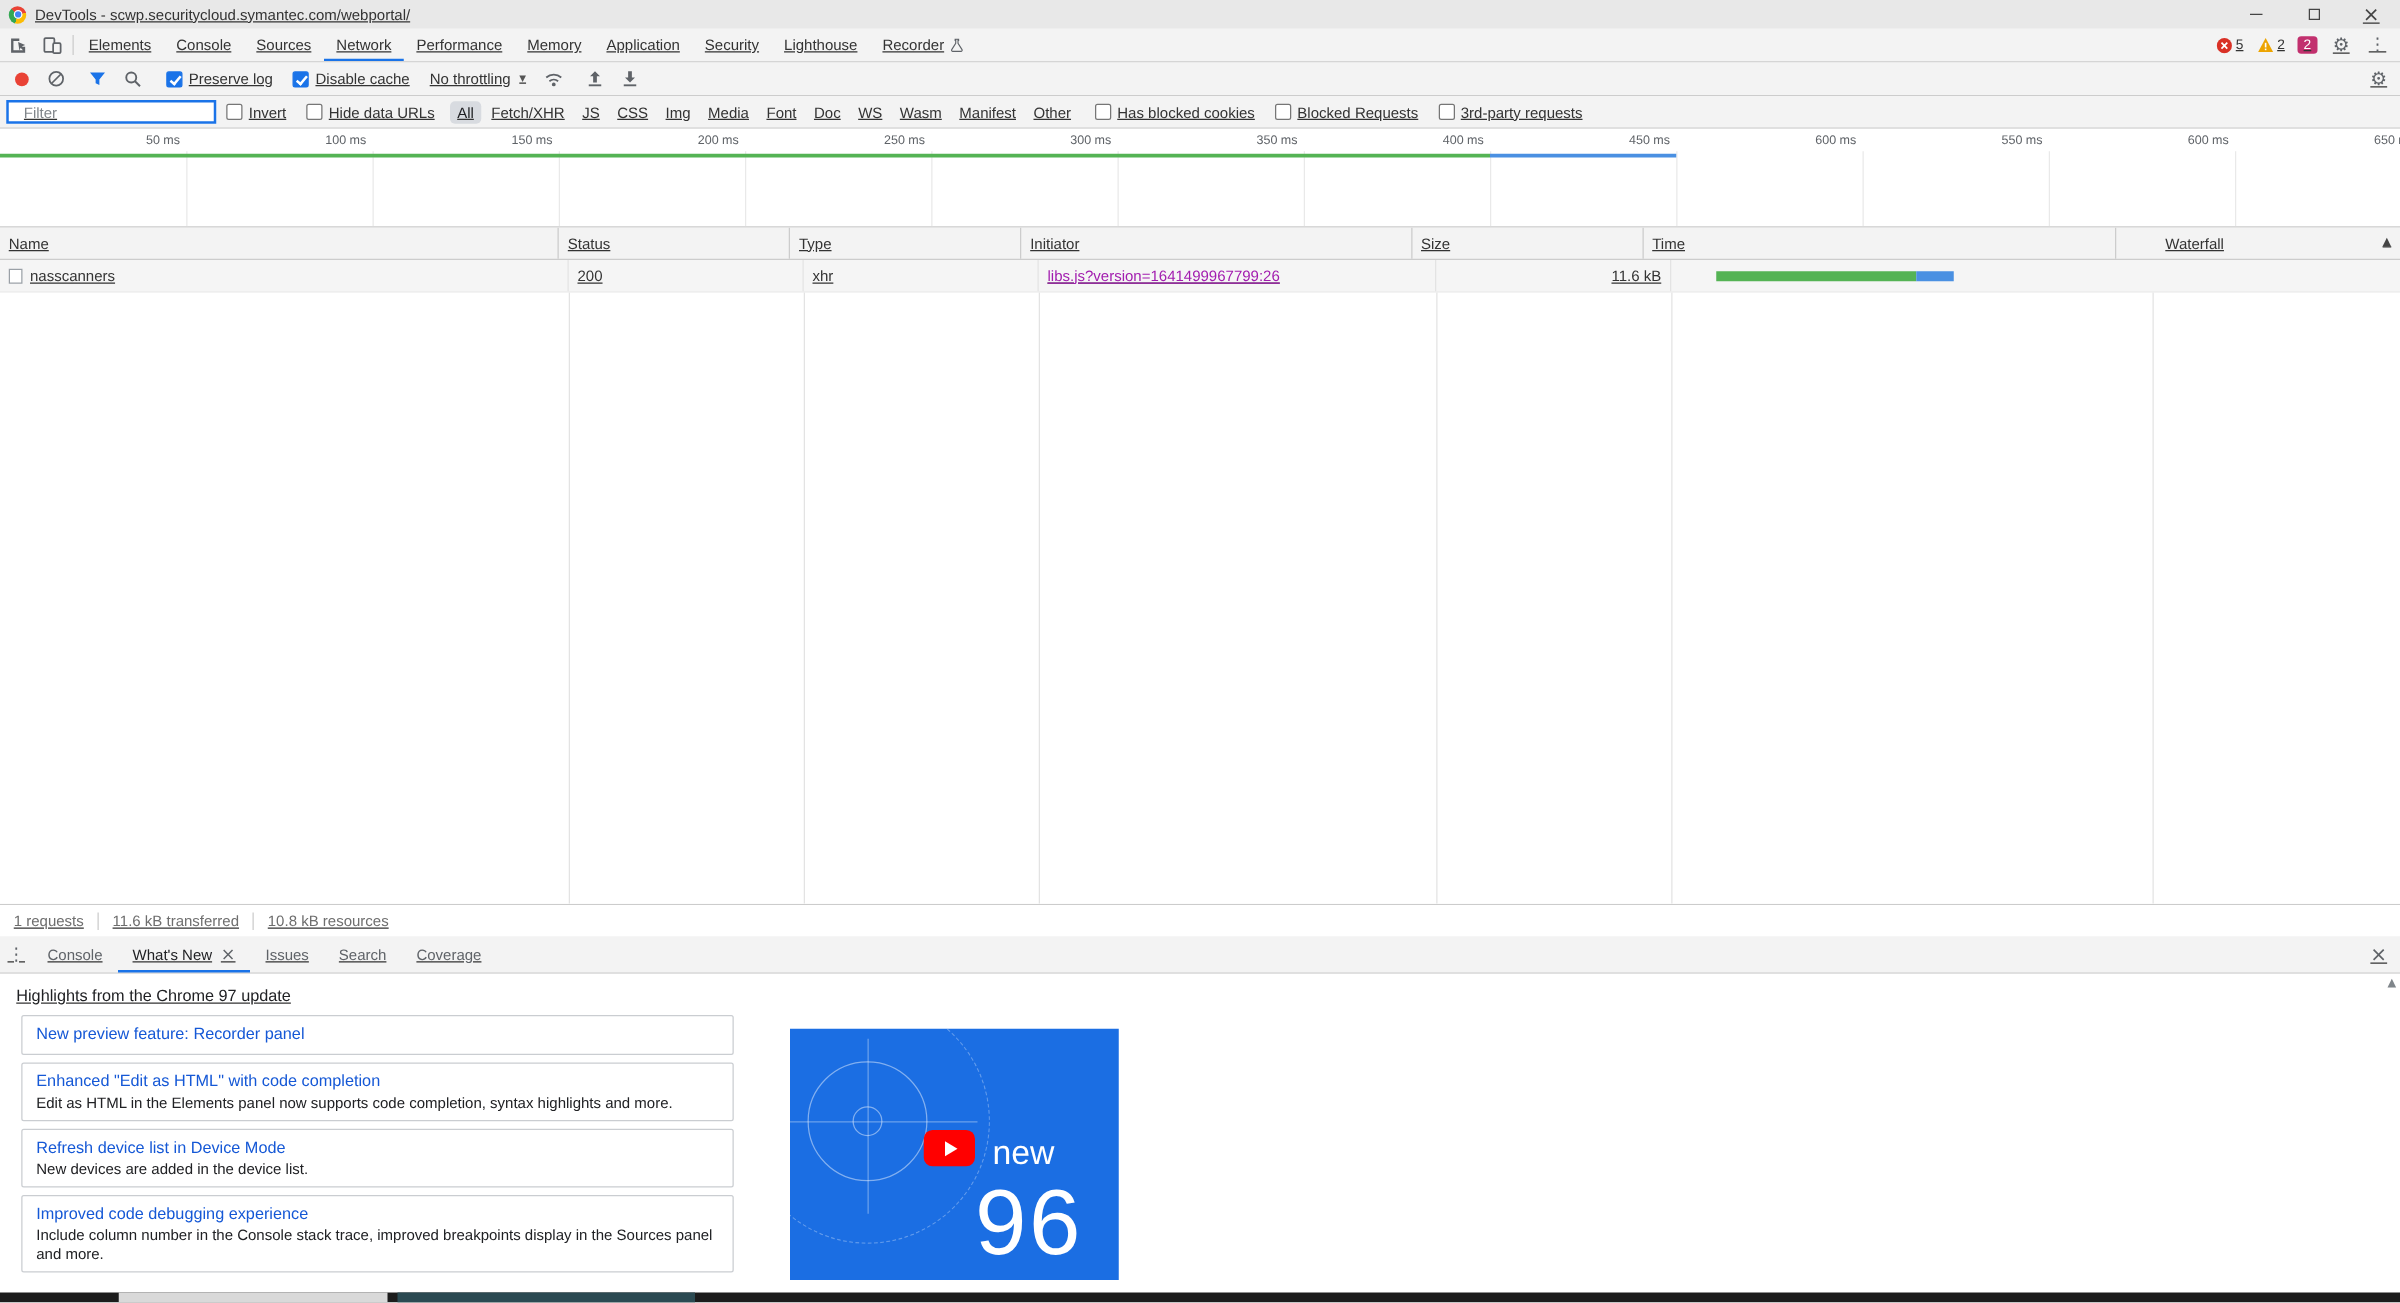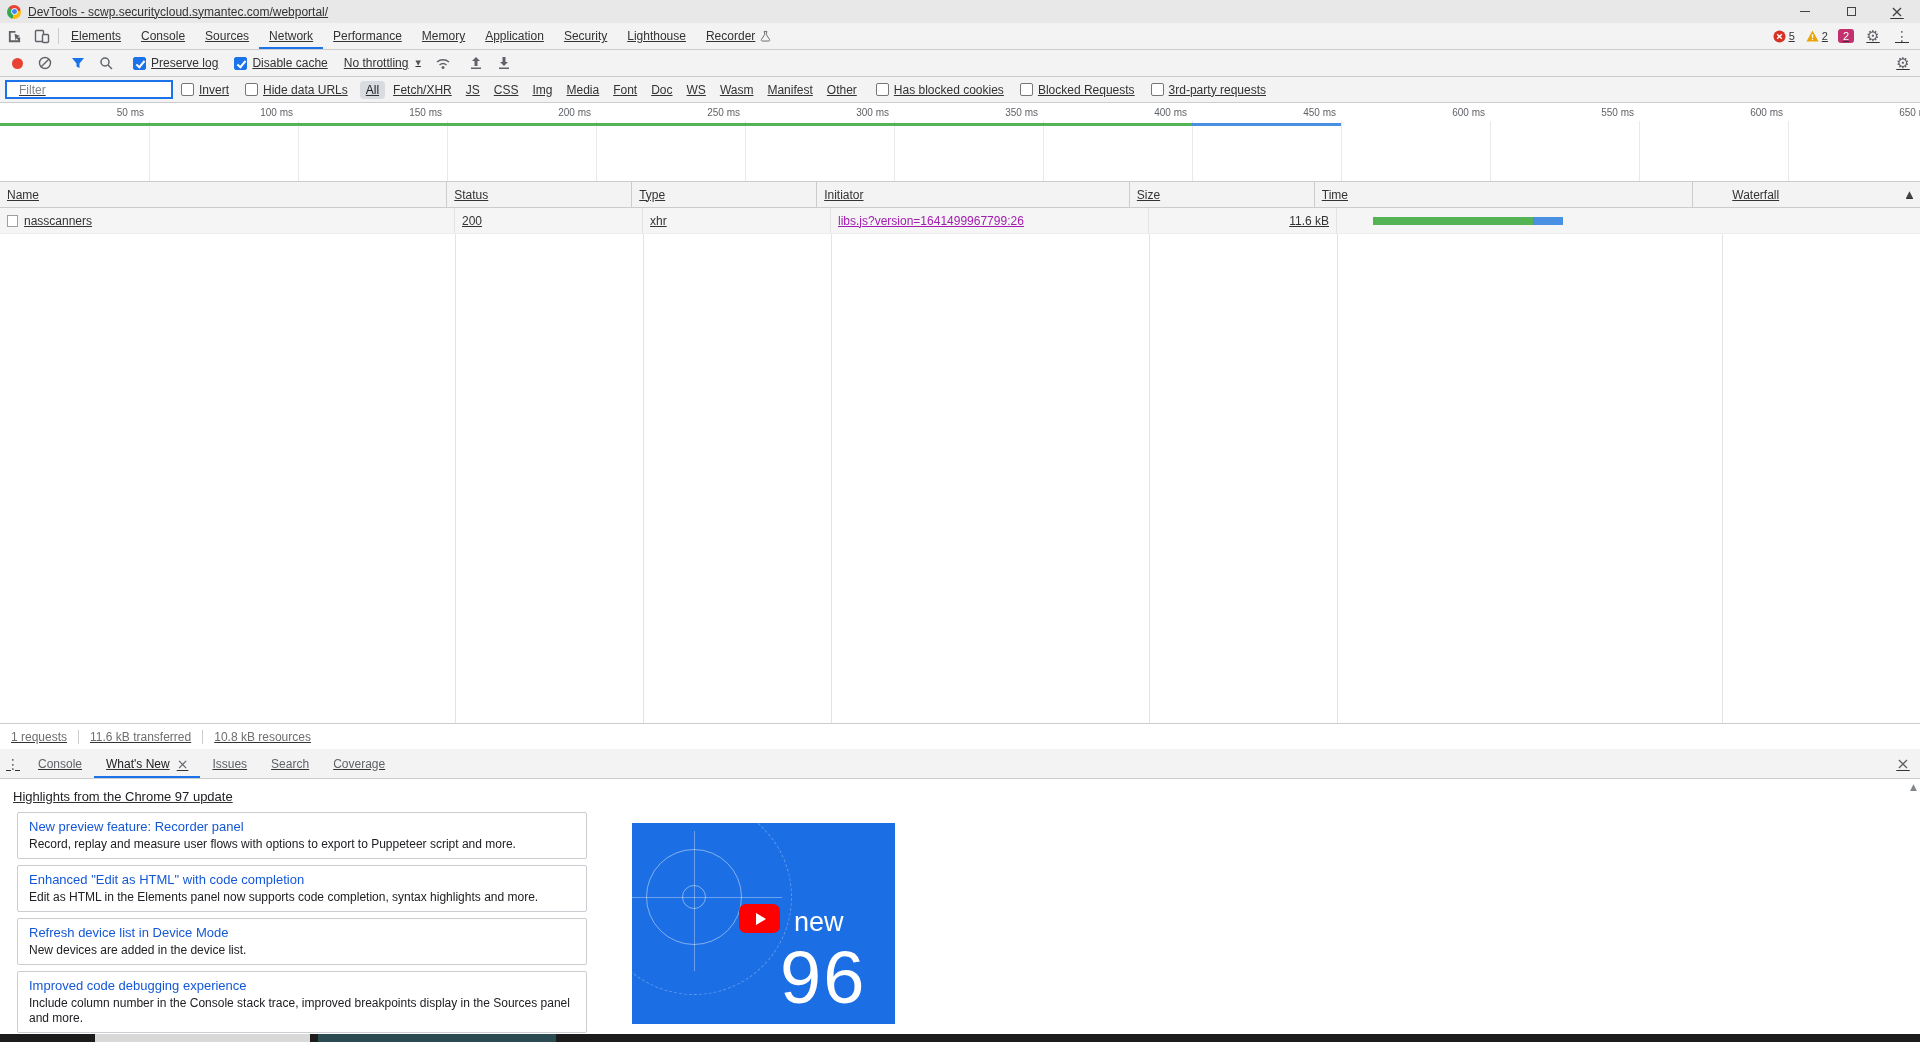--- a/index.html
+++ b/index.html
@@ -433,21 +433,20 @@
         <span class="glyph" style="font-size:16px;">×</span>
       </div>
   </div>
 
   <div class="drawer-content">
     <div class="wn-header">Highlights from the Chrome 97 update</div>
     <span class="drawer-scroll-up glyph">▲</span>
     <div class="cards">
       <div class="card">
         <span class="card-title">New preview feature: Recorder panel</span>
-        <div class="card-desc">Record, replay and measure user flows with options to export to Puppeteer script and more.</div>
       </div>
       <div class="card">
         <span class="card-title">Enhanced "Edit as HTML" with code completion</span>
         <div class="card-desc">Edit as HTML in the Elements panel now supports code completion, syntax highlights and more.</div>
       </div>
       <div class="card">
         <span class="card-title">Refresh device list in Device Mode</span>
         <div class="card-desc">New devices are added in the device list.</div>
       </div>
       <div class="card">

